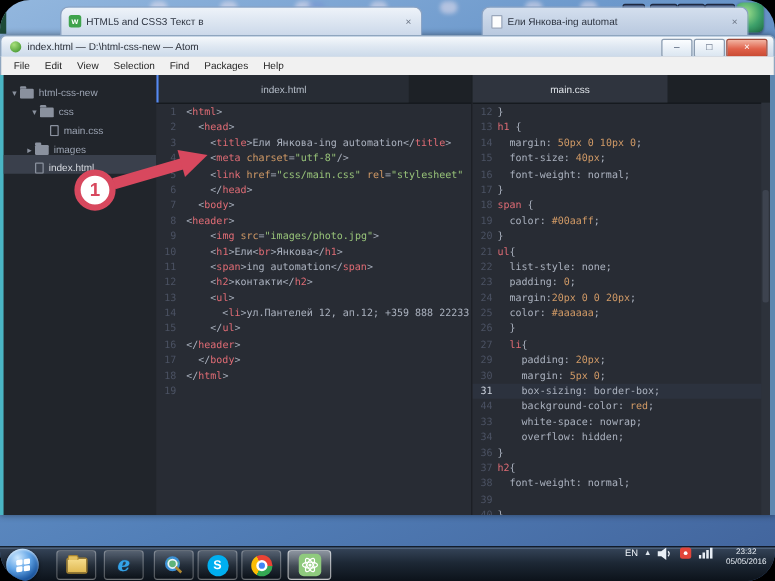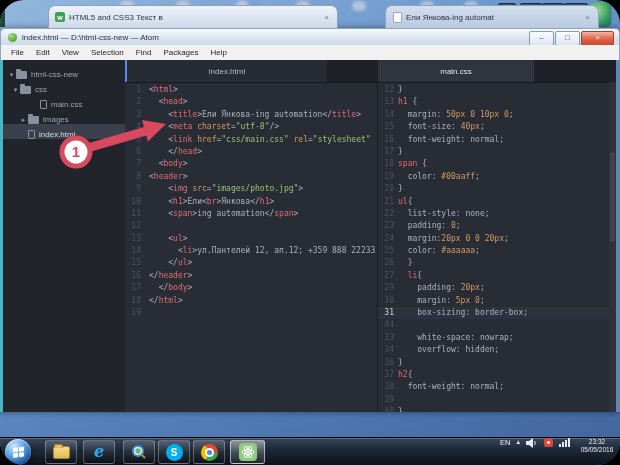--- a/index.html
+++ b/index.html
@@ -210,21 +210,21 @@
       </div>
 
     <div class="content">
       <div class="accent-left"></div>
       <div class="tree">
           <div class="trow" style="padding-left: 4px;">
             <span class="chev">▾</span>
             <span class="fold-ico"></span>
             <span class="tlabel">html-css-new</span>
           </div>
-          <div class="trow" style="padding-left: 8px;">
+          <div class="trow" style="padding-left: 20px;">
             <span class="chev">▾</span>
             <span class="fold-ico"></span>
             <span class="tlabel">css</span>
           </div>
           <div class="trow" style="padding-left: 28px;">
             <span class="chev"></span>
             <span class="file-ico"></span>
             <span class="tlabel">main.css</span>
           </div>
           <div class="trow" style="padding-left: 16px;">
@@ -251,21 +251,21 @@
             <div class="crow"><span class="num">2</span><span class="txt"><span class="tk-p">  &lt;</span><span class="tk-t">head</span><span class="tk-p">&gt;</span></span></div>
             <div class="crow"><span class="num">3</span><span class="txt"><span class="tk-p">    &lt;</span><span class="tk-t">title</span><span class="tk-p">&gt;Ели Янкова-ing automation&lt;/</span><span class="tk-t">title</span><span class="tk-p">&gt;</span></span></div>
             <div class="crow"><span class="num">4</span><span class="txt"><span class="tk-p">    &lt;</span><span class="tk-t">meta</span><span class="tk-p"> </span><span class="tk-a">charset</span><span class="tk-p">=</span><span class="tk-s">"utf-8"</span><span class="tk-p">/&gt;</span></span></div>
             <div class="crow"><span class="num">5</span><span class="txt"><span class="tk-p">    &lt;</span><span class="tk-t">link</span><span class="tk-p"> </span><span class="tk-a">href</span><span class="tk-p">=</span><span class="tk-s">"css/main.css"</span><span class="tk-p"> </span><span class="tk-a">rel</span><span class="tk-p">=</span><span class="tk-s">"stylesheet"</span></span></div>
             <div class="crow"><span class="num">6</span><span class="txt"><span class="tk-p">    &lt;/</span><span class="tk-t">head</span><span class="tk-p">&gt;</span></span></div>
             <div class="crow"><span class="num">7</span><span class="txt"><span class="tk-p">  &lt;</span><span class="tk-t">body</span><span class="tk-p">&gt;</span></span></div>
             <div class="crow"><span class="num">8</span><span class="txt"><span class="tk-p">&lt;</span><span class="tk-t">header</span><span class="tk-p">&gt;</span></span></div>
             <div class="crow"><span class="num">9</span><span class="txt"><span class="tk-p">    &lt;</span><span class="tk-t">img</span><span class="tk-p"> </span><span class="tk-a">src</span><span class="tk-p">=</span><span class="tk-s">"images/photo.jpg"</span><span class="tk-p">&gt;</span></span></div>
             <div class="crow"><span class="num">10</span><span class="txt"><span class="tk-p">    &lt;</span><span class="tk-t">h1</span><span class="tk-p">&gt;Ели&lt;</span><span class="tk-t">br</span><span class="tk-p">&gt;Янкова&lt;/</span><span class="tk-t">h1</span><span class="tk-p">&gt;</span></span></div>
             <div class="crow"><span class="num">11</span><span class="txt"><span class="tk-p">    &lt;</span><span class="tk-t">span</span><span class="tk-p">&gt;ing automation&lt;/</span><span class="tk-t">span</span><span class="tk-p">&gt;</span></span></div>
-            <div class="crow"><span class="num">12</span></div>
+            <div class="crow"><span class="num">12</span><span class="txt"><span class="tk-p">    &lt;</span><span class="tk-t">h2</span><span class="tk-p">&gt;контакти&lt;/</span><span class="tk-t">h2</span><span class="tk-p">&gt;</span></span></div>
             <div class="crow"><span class="num">13</span><span class="txt"><span class="tk-p">    &lt;</span><span class="tk-t">ul</span><span class="tk-p">&gt;</span></span></div>
             <div class="crow"><span class="num">14</span><span class="txt"><span class="tk-p">      &lt;</span><span class="tk-t">li</span><span class="tk-p">&gt;ул.Пантелей 12, ап.12; +359 888 22233</span></span></div>
             <div class="crow"><span class="num">15</span><span class="txt"><span class="tk-p">    &lt;/</span><span class="tk-t">ul</span><span class="tk-p">&gt;</span></span></div>
             <div class="crow"><span class="num">16</span><span class="txt"><span class="tk-p">&lt;/</span><span class="tk-t">header</span><span class="tk-p">&gt;</span></span></div>
             <div class="crow"><span class="num">17</span><span class="txt"><span class="tk-p">  &lt;/</span><span class="tk-t">body</span><span class="tk-p">&gt;</span></span></div>
             <div class="crow"><span class="num">18</span><span class="txt"><span class="tk-p">&lt;/</span><span class="tk-t">html</span><span class="tk-p">&gt;</span></span></div>
             <div class="crow"><span class="num">19</span><span class="txt"></span></div>
           </div>
       </div>
 
@@ -288,21 +288,21 @@
             <div class="crow"><span class="num">21</span><span class="txt"><span class="tk-t">ul</span><span class="tk-p">{</span></span></div>
             <div class="crow"><span class="num">22</span><span class="txt"><span class="tk-p">  list-style: none;</span></span></div>
             <div class="crow"><span class="num">23</span><span class="txt"><span class="tk-p">  padding: </span><span class="tk-n">0</span><span class="tk-p">;</span></span></div>
             <div class="crow"><span class="num">24</span><span class="txt"><span class="tk-p">  margin:</span><span class="tk-n">20px 0 0 20px</span><span class="tk-p">;</span></span></div>
             <div class="crow"><span class="num">25</span><span class="txt"><span class="tk-p">  color: </span><span class="tk-n">#aaaaaa</span><span class="tk-p">;</span></span></div>
             <div class="crow"><span class="num">26</span><span class="txt"><span class="tk-p">  }</span></span></div>
             <div class="crow"><span class="num">27</span><span class="txt"><span class="tk-t">  li</span><span class="tk-p">{</span></span></div>
             <div class="crow"><span class="num">29</span><span class="txt"><span class="tk-p">    padding: </span><span class="tk-n">20px</span><span class="tk-p">;</span></span></div>
             <div class="crow"><span class="num">30</span><span class="txt"><span class="tk-p">    margin: </span><span class="tk-n">5px 0</span><span class="tk-p">;</span></span></div>
             <div class="crow hl"><span class="num">31</span><span class="txt"><span class="tk-p">    box-sizing: border-box;</span></span></div>
-            <div class="crow"><span class="num">44</span></div>
+            <div class="crow"><span class="num">44</span><span class="txt"><span class="tk-p">    background-color: </span><span class="tk-n">red</span><span class="tk-p">;</span></span></div>
             <div class="crow"><span class="num">33</span><span class="txt"><span class="tk-p">    white-space: nowrap;</span></span></div>
             <div class="crow"><span class="num">34</span><span class="txt"><span class="tk-p">    overflow: hidden;</span></span></div>
             <div class="crow"><span class="num">36</span><span class="txt"><span class="tk-p">}</span></span></div>
             <div class="crow"><span class="num">37</span><span class="txt"><span class="tk-t">h2</span><span class="tk-p">{</span></span></div>
             <div class="crow"><span class="num">38</span><span class="txt"><span class="tk-p">  font-weight: normal;</span></span></div>
             <div class="crow"><span class="num">39</span></div>
             <div class="crow"><span class="num">40</span><span class="txt"><span class="tk-p">}</span></span></div>
           </div>
       </div>
 

